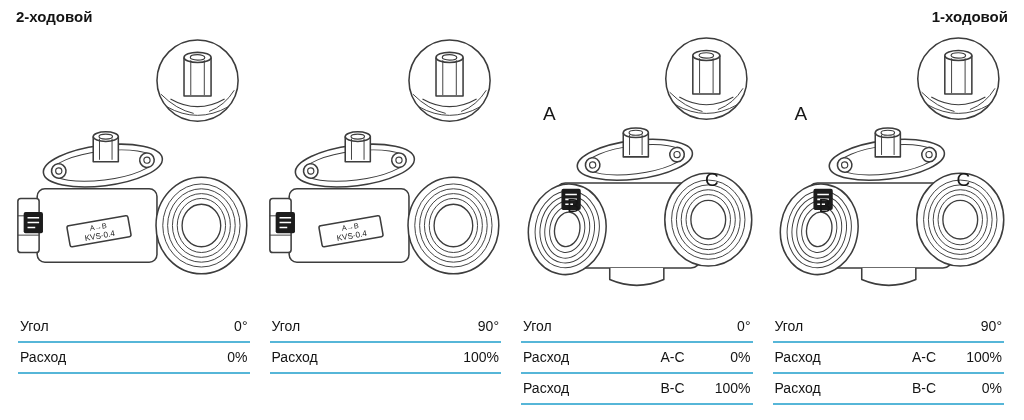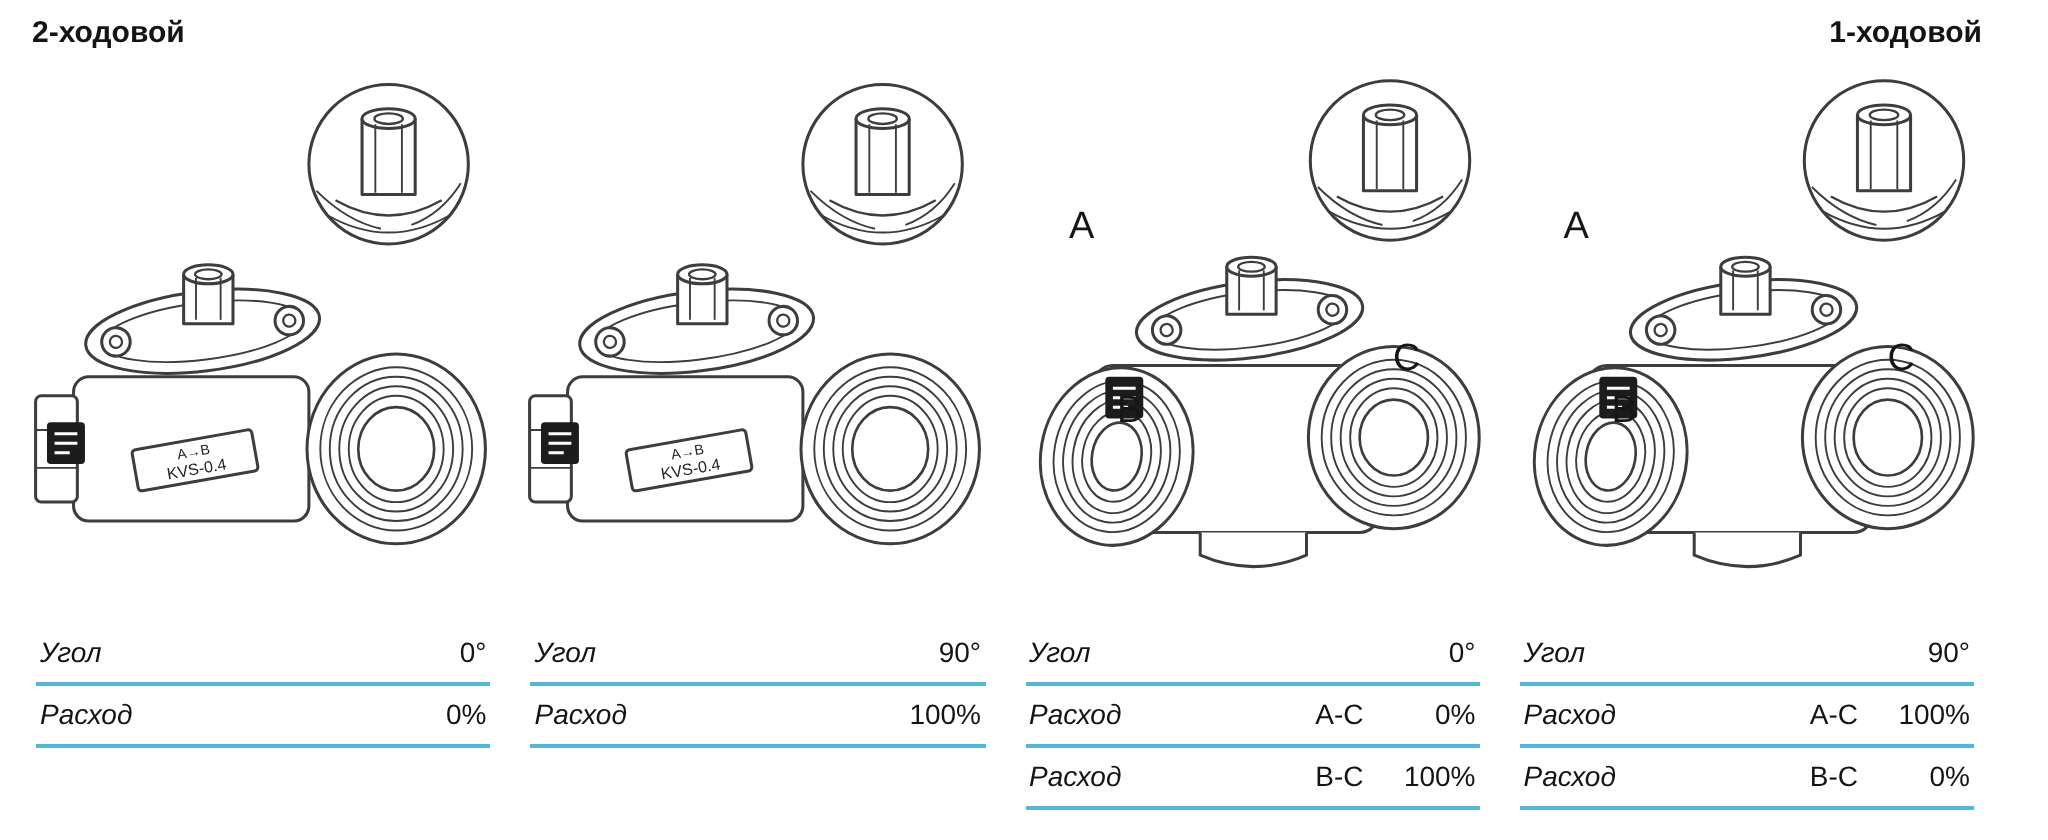--- a/index.html
+++ b/index.html
@@ -2,42 +2,42 @@
 <html style="--divider: #56b6d8;"><head>
 <meta charset="utf-8">
 <style>
   :root{ --divider:#56b6d8; }
   *{ box-sizing:border-box; }
   html,body{ margin:0; padding:0; }
   body{
     width:1024px; height:420px; background:#ffffff; overflow:hidden;
     font-family:"Liberation Sans", sans-serif; color:#141414;
   }
-  .wrap{ padding:6px 31px 0 14px; }
+  .wrap{ padding:6px 14px 0 14px; }
   .titles{
     display:flex; justify-content:space-between; align-items:flex-start;
     font-size:15px; font-weight:bold; padding:2px 2px 0 2px; height:22px;
   }
   .grid{
     display:grid; grid-template-columns:repeat(4,1fr); gap:10px; margin-top:0;
   }
   .cell{ position:relative; }
   .valve{ position:relative; height:280px; }
   .valve svg{ width:100%; height:100%; display:block; }
   .port-label{
     position:absolute; font-size:19px; color:#161616; line-height:1;
   }
   .vtable{ margin:4px 6px 0 4px; }
   .row{
     display:flex; align-items:baseline;
     border-bottom:2px solid var(--divider,#56b6d8);
     padding:6px 2px 7px 2px; font-size:14px;
   }
-  .row .lbl{ flex:1; text-align:left;font-style:italic; }
-  .row .route{ width:44px; text-align:right; margin-right:14px; }
+  .row .lbl{ flex:1; text-align:left; }
+  .row .route{ width:44px; text-align:center; margin-right:14px; }
   .row .val{ min-width:42px; text-align:right; }
   .defs-holder{ position:absolute; width:0; height:0; overflow:hidden; }
 </style>
 </head>
 <body>
 
 <svg class="defs-holder" aria-hidden="true">
   <defs>
 
     <g id="detail-bubble-shape" fill="#fff" stroke="#3d3d3d" stroke-width="1.6" stroke-linejoin="round">

